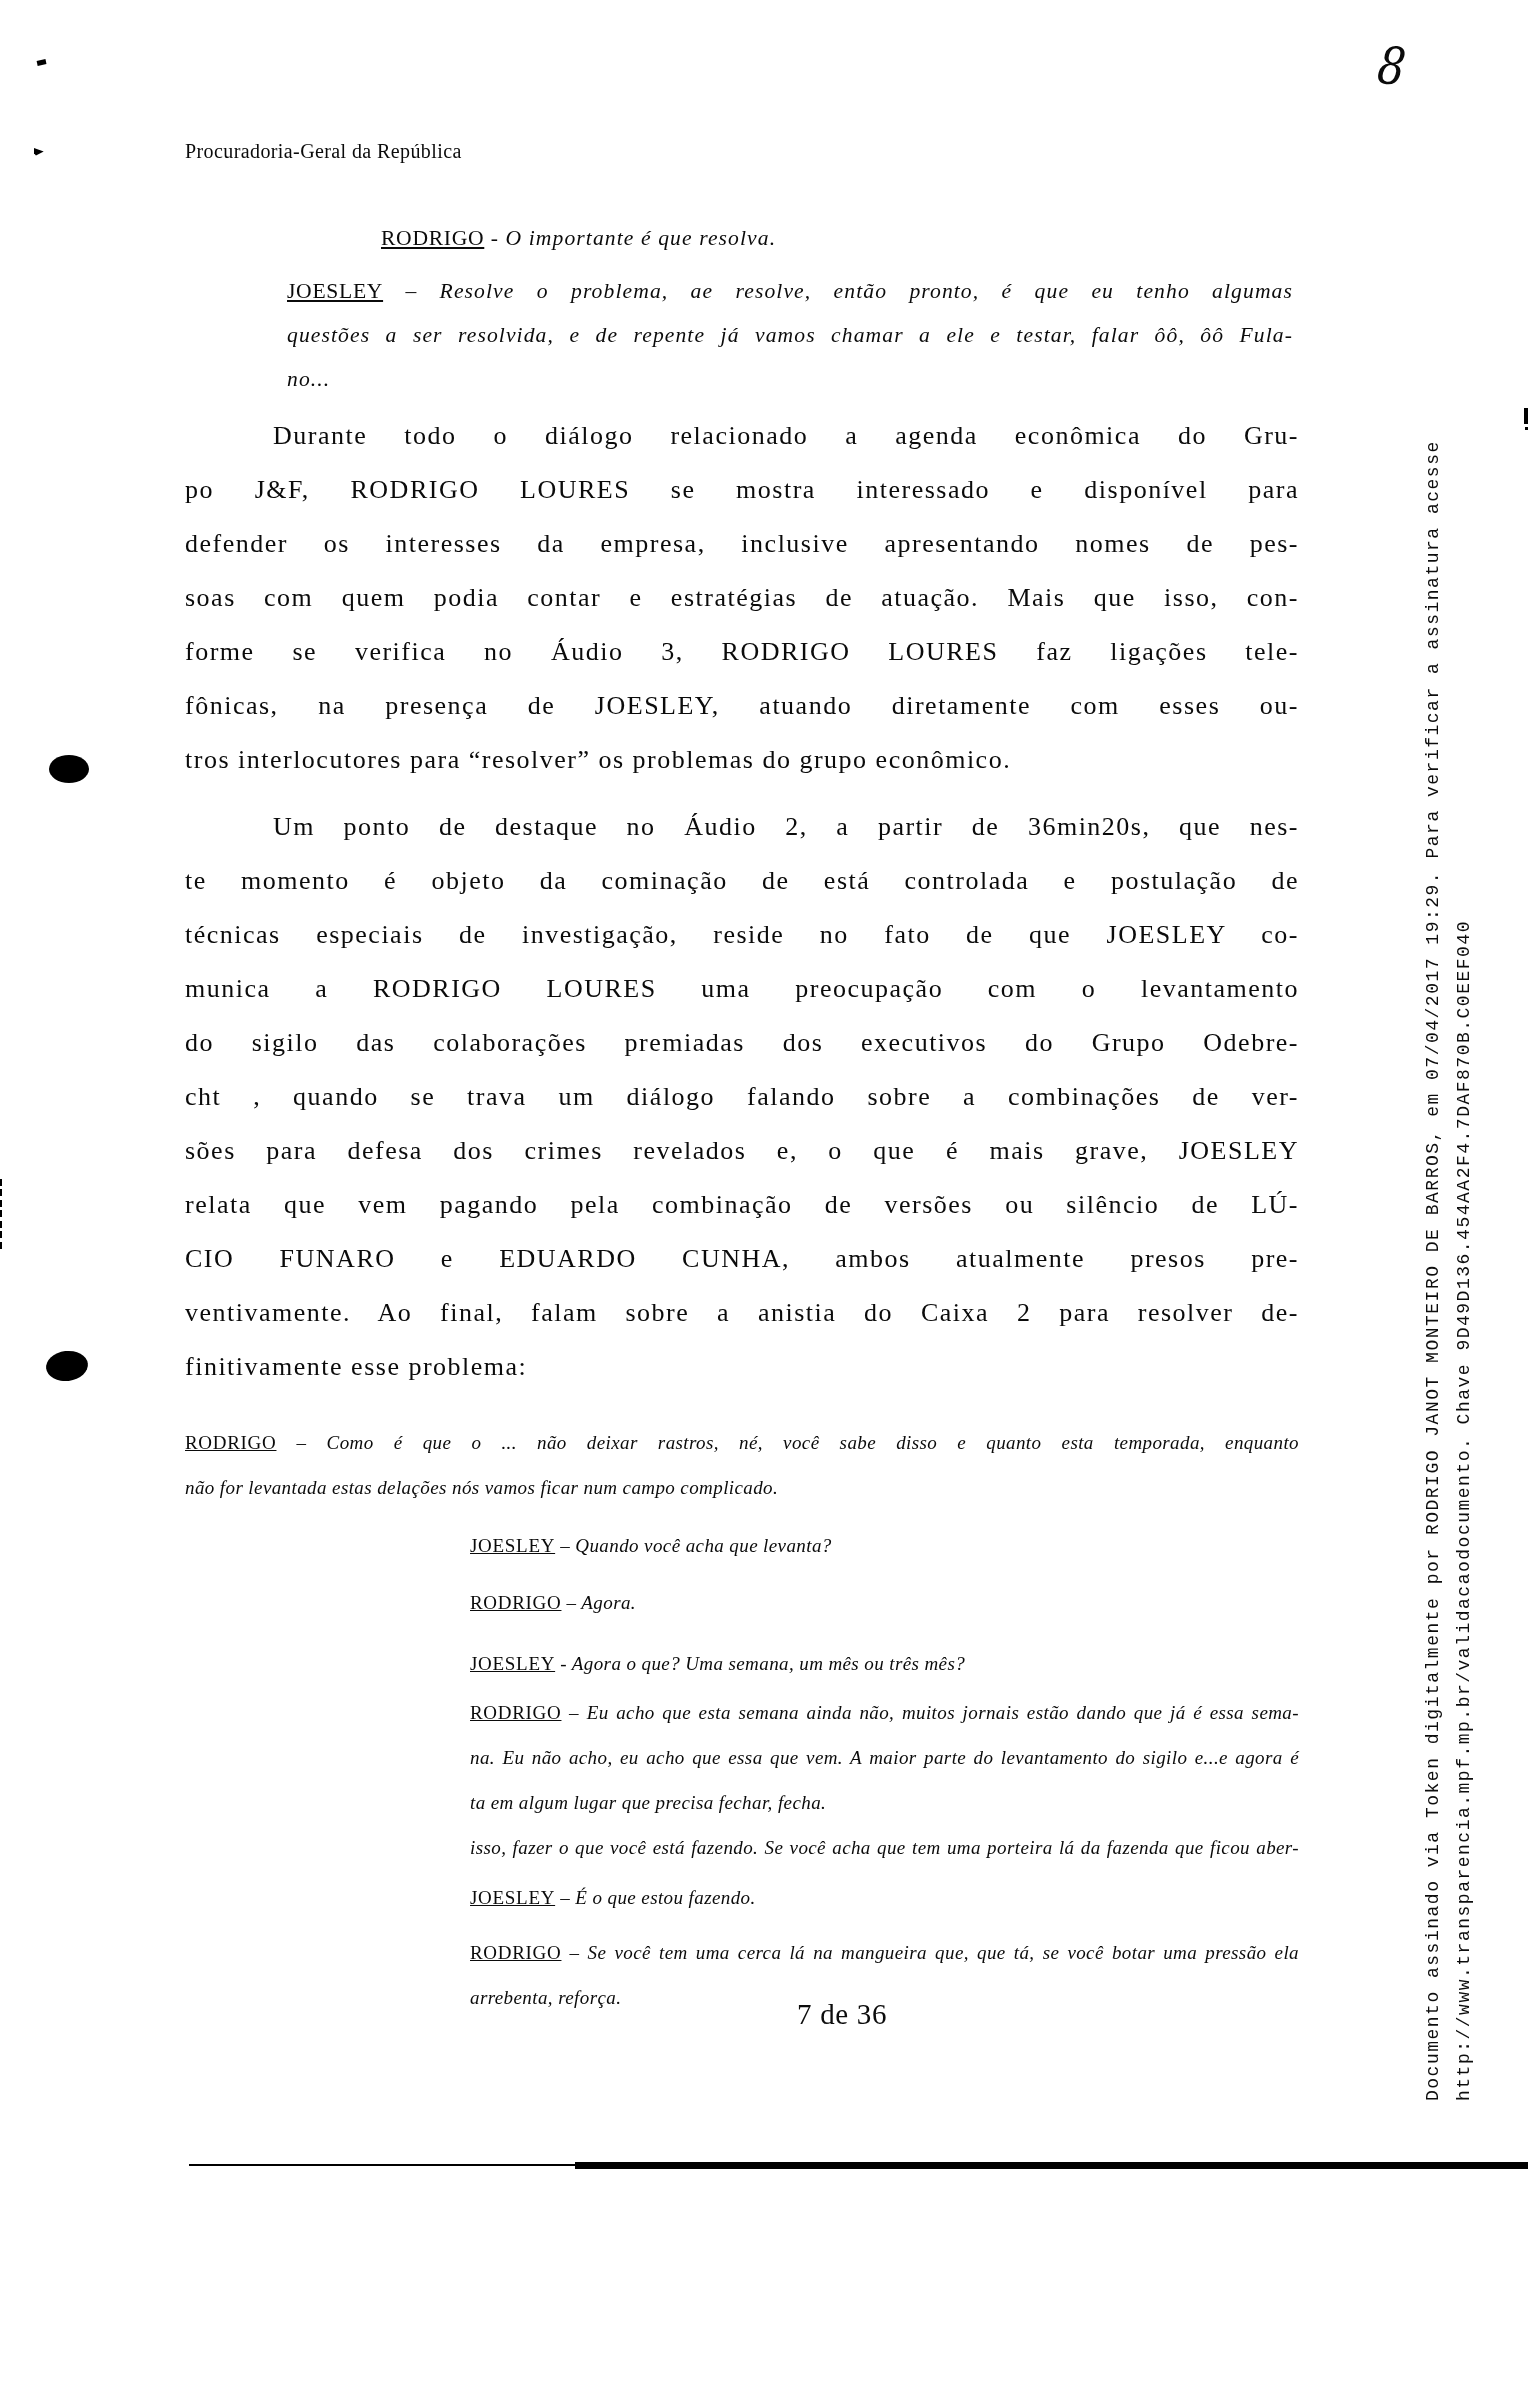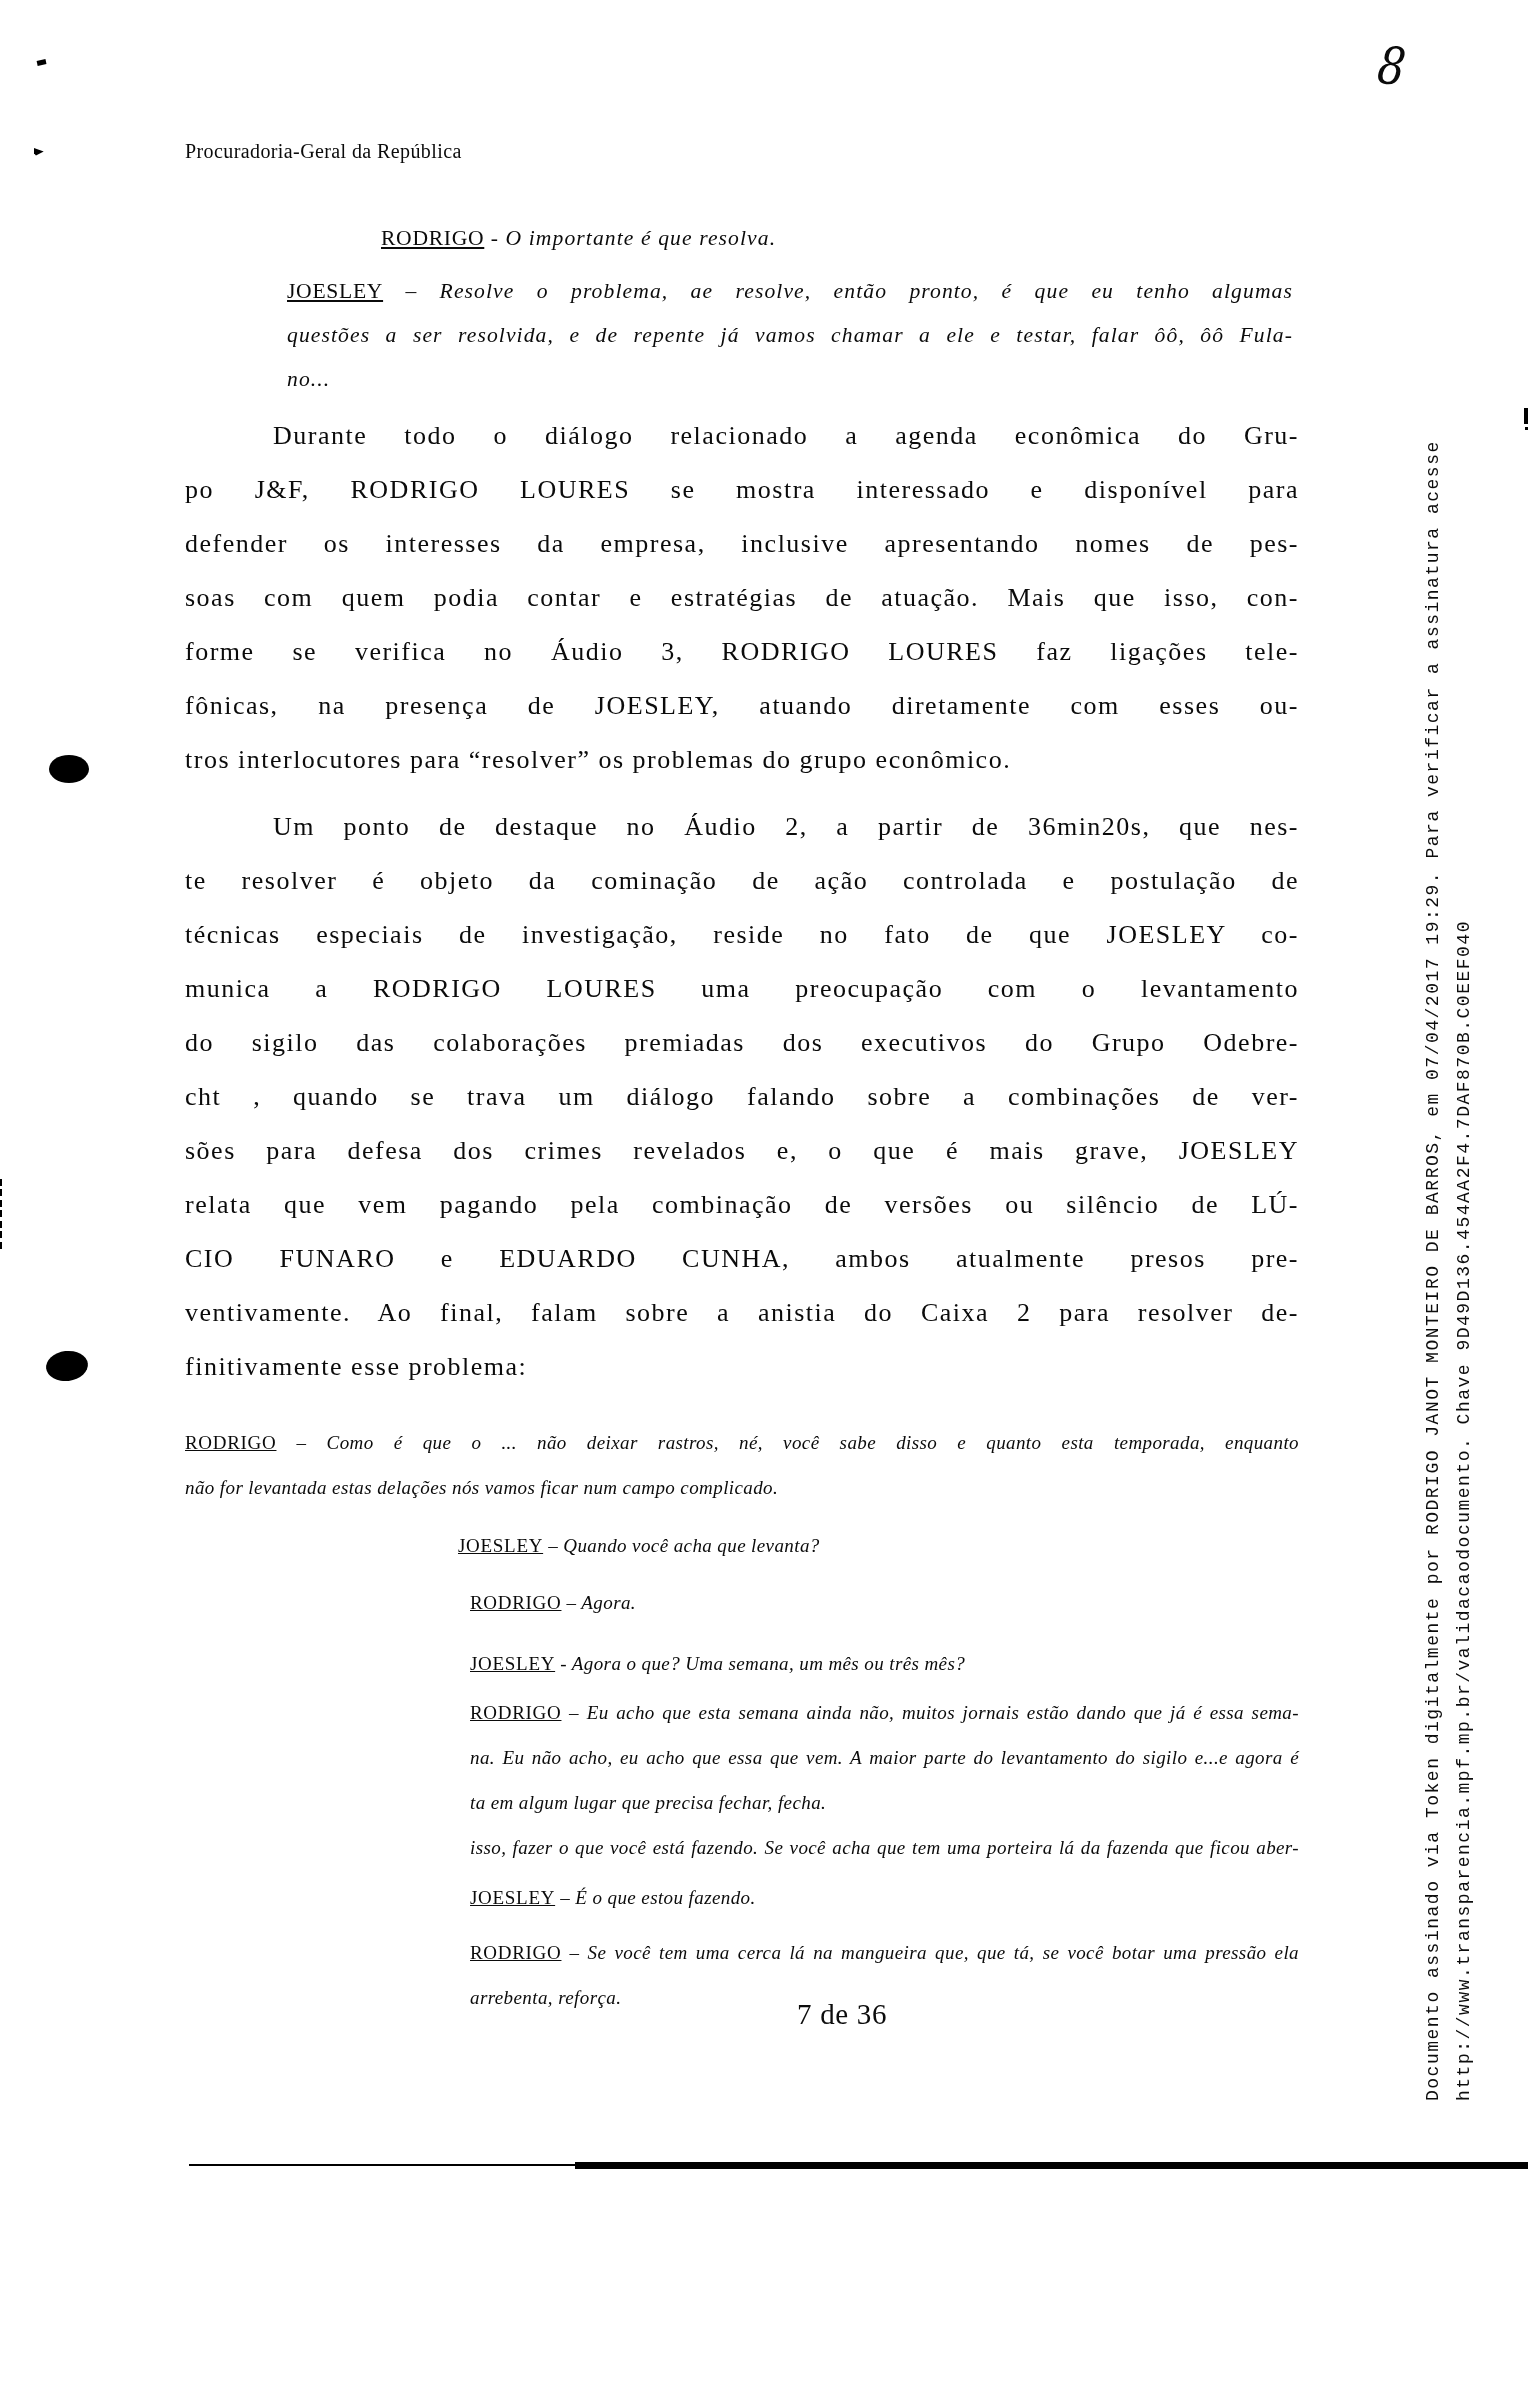--- a/index.html
+++ b/index.html
@@ -35,21 +35,21 @@
     position:absolute;left:185px;width:1114px;
     font-size:26px;line-height:54px;letter-spacing:1.5px;
   }
   .para-1{top:409px;}
   .para-2{top:800px;}
   .dialogue{
     position:absolute;
     font-style:italic;font-size:19px;line-height:45px;letter-spacing:0.4px;
   }
   .dia-a{left:185px;top:1420px;width:1114px;}
-  .dia-b{left:458px;top:1523px;width:829px;}
+  .dia-b{left:470px;top:1523px;width:829px;}
   .dia-c{left:470px;top:1580px;width:829px;}
   .dia-d{left:470px;top:1641px;width:829px;}
   .dia-e{left:470px;top:1690px;width:829px;}
   .dia-f{left:470px;top:1875px;width:829px;}
   .dia-g{left:470px;top:1930px;width:829px;}
   .speaker{font-style:normal;text-decoration:underline;letter-spacing:0.7px;}
   .footer{
     position:absolute;left:797px;top:1998px;
     font-size:29px;letter-spacing:0.7px;white-space:nowrap;
   }
@@ -101,21 +101,21 @@
       <div class="tline">Durante todo o diálogo relacionado a agenda econômica do Gru-</div>
       <div class="tline">po J&amp;F, RODRIGO LOURES se mostra interessado e disponível para</div>
       <div class="tline">defender os interesses da empresa, inclusive apresentando nomes de pes-</div>
       <div class="tline">soas com quem podia contar e estratégias de atuação. Mais que isso, con-</div>
       <div class="tline">forme se verifica no Áudio 3, RODRIGO LOURES faz ligações tele-</div>
       <div class="tline">fônicas, na presença de JOESLEY, atuando diretamente com esses ou-</div>
       <div class="tline tline-last">tros interlocutores para “resolver” os problemas do grupo econômico.</div>
     </div>
   <div class="bodypara para-2 indent-first">
       <div class="tline">Um ponto de destaque no Áudio 2, a partir de 36min20s, que nes-</div>
-      <div class="tline">te resolver é objeto da cominação de ação controlada e postulação de</div>
+      <div class="tline">te momento é objeto da cominação de está controlada e postulação de</div>
       <div class="tline">técnicas especiais de investigação, reside no fato de que JOESLEY co-</div>
       <div class="tline">munica a RODRIGO LOURES uma preocupação com o levantamento</div>
       <div class="tline">do sigilo das colaborações premiadas dos executivos do Grupo Odebre-</div>
       <div class="tline">cht , quando se trava um diálogo falando sobre a combinações de ver-</div>
       <div class="tline">sões para defesa dos crimes revelados e, o que é mais grave, JOESLEY</div>
       <div class="tline">relata que vem pagando pela combinação de versões ou silêncio de LÚ-</div>
       <div class="tline">CIO FUNARO e EDUARDO CUNHA, ambos atualmente presos pre-</div>
       <div class="tline">ventivamente. Ao final, falam sobre a anistia do Caixa 2 para resolver de-</div>
       <div class="tline tline-last">finitivamente esse problema:</div>
     </div>

